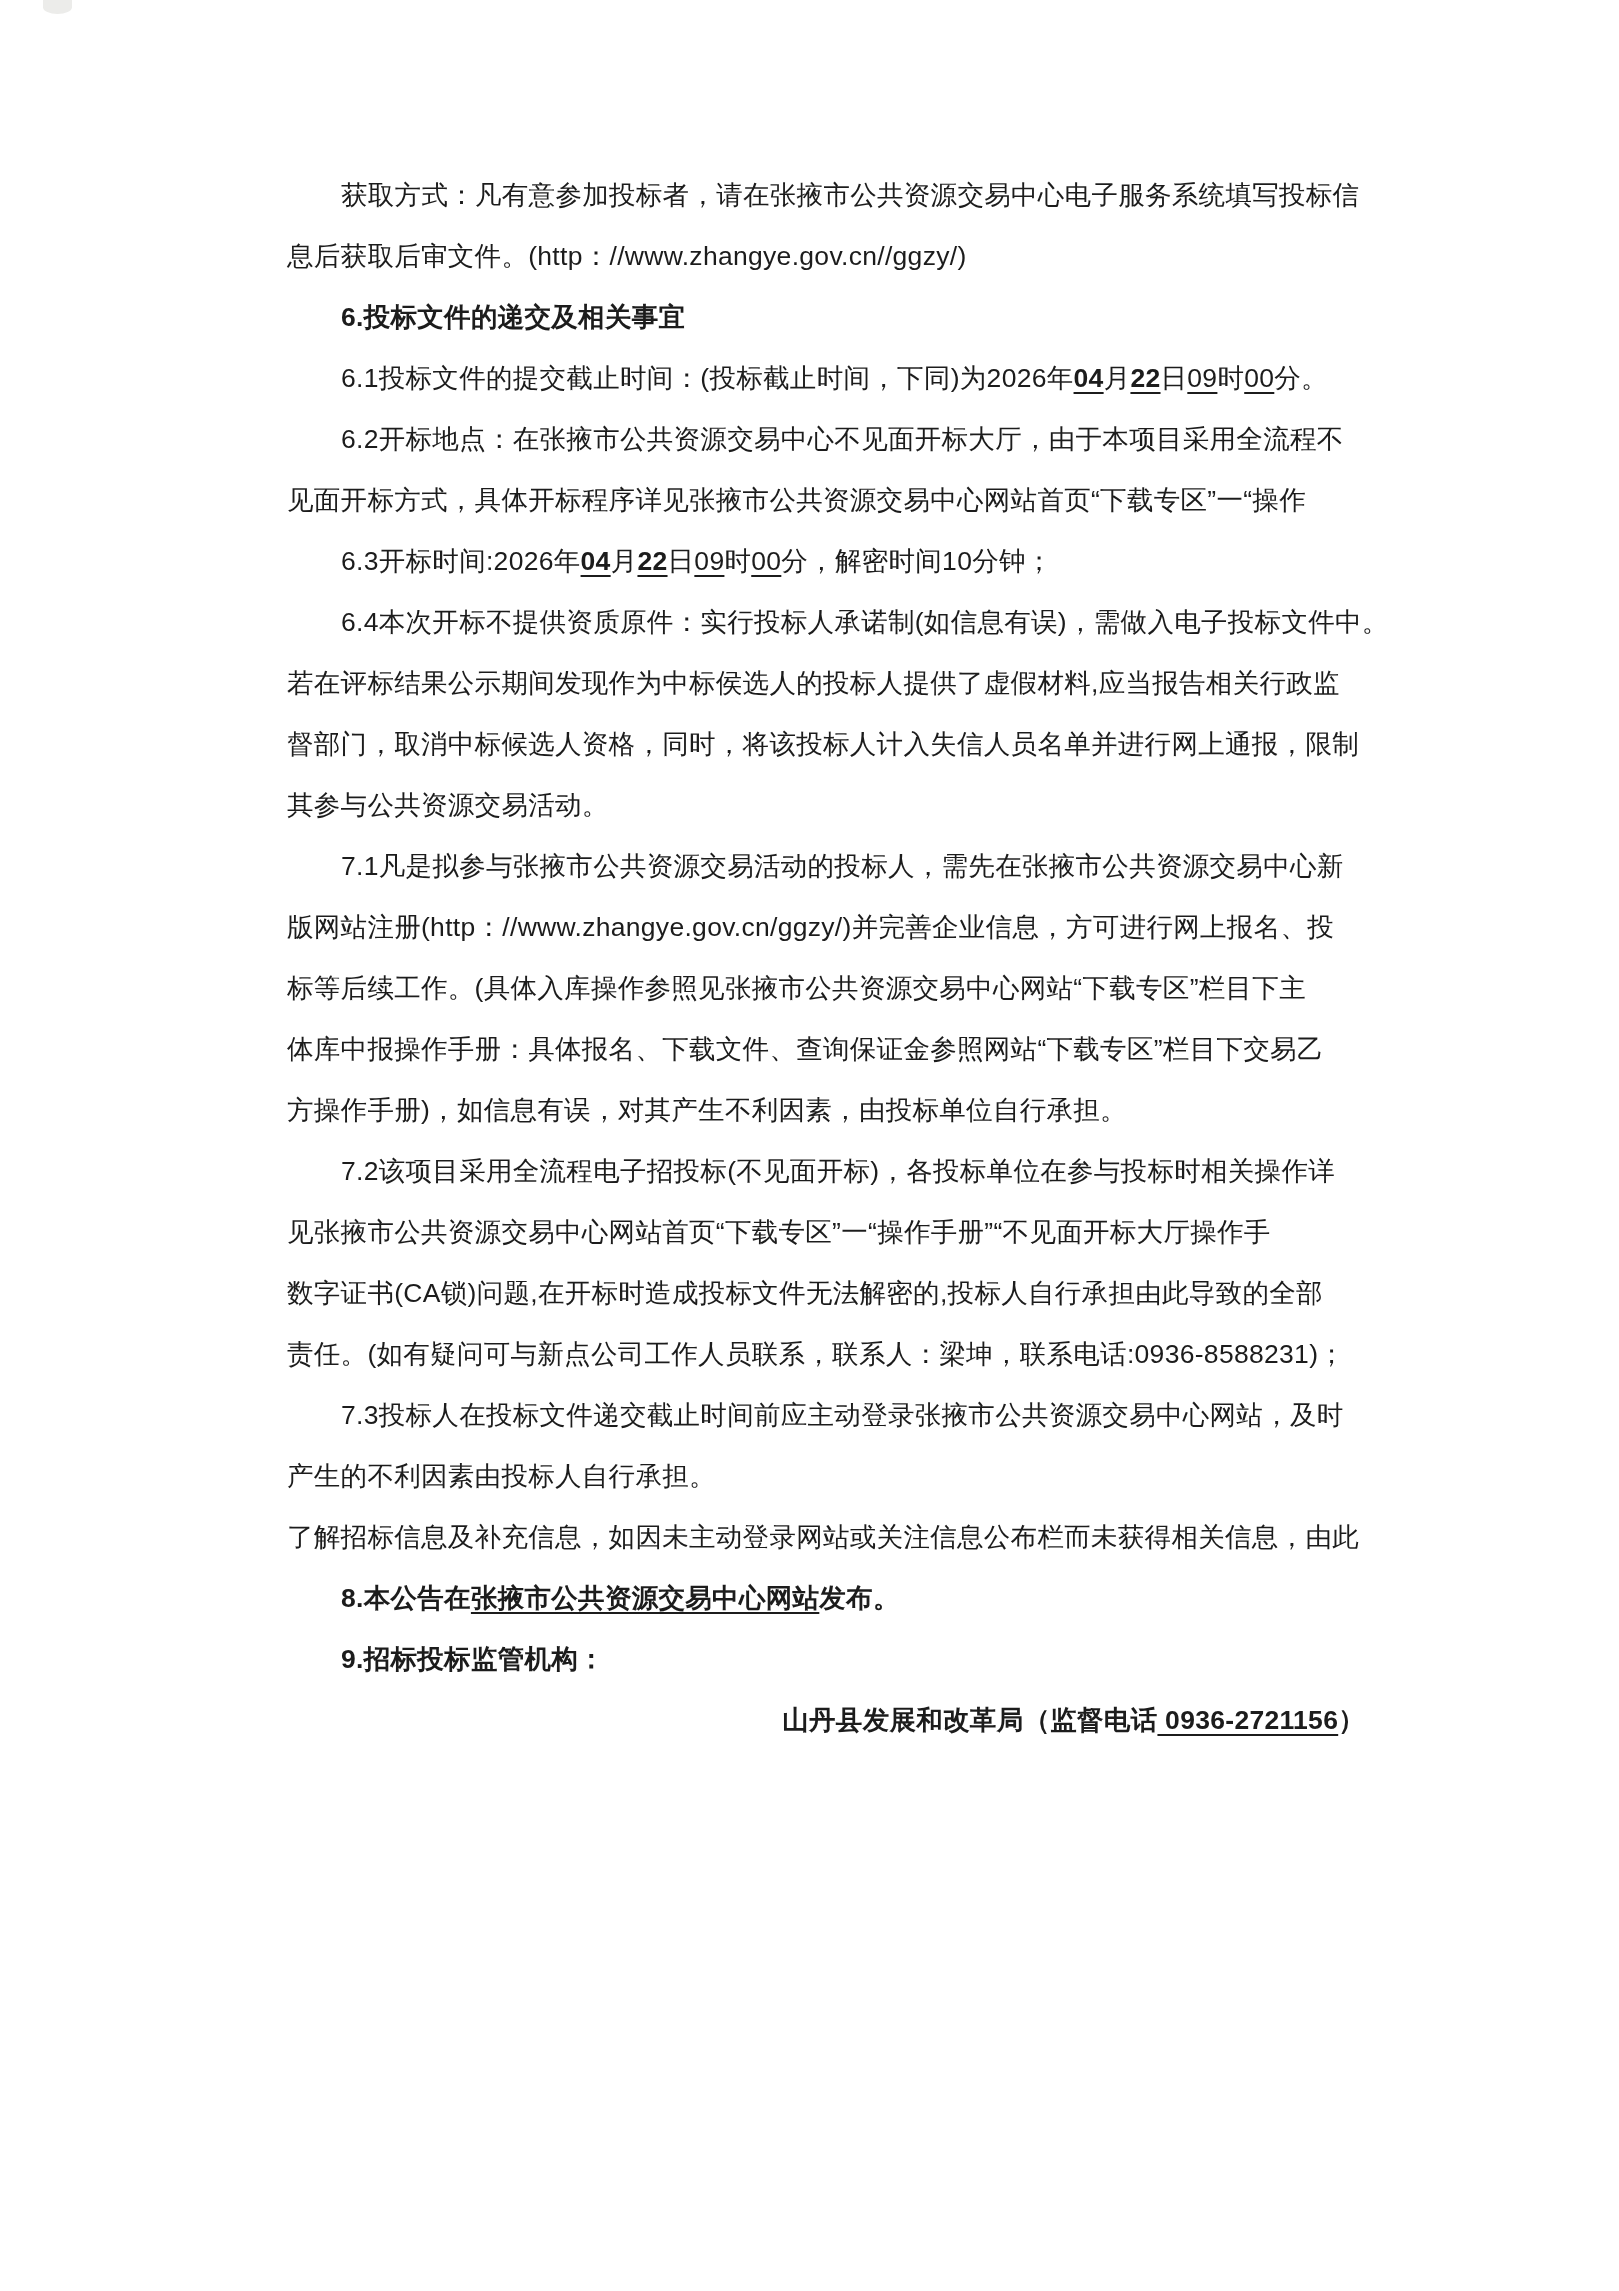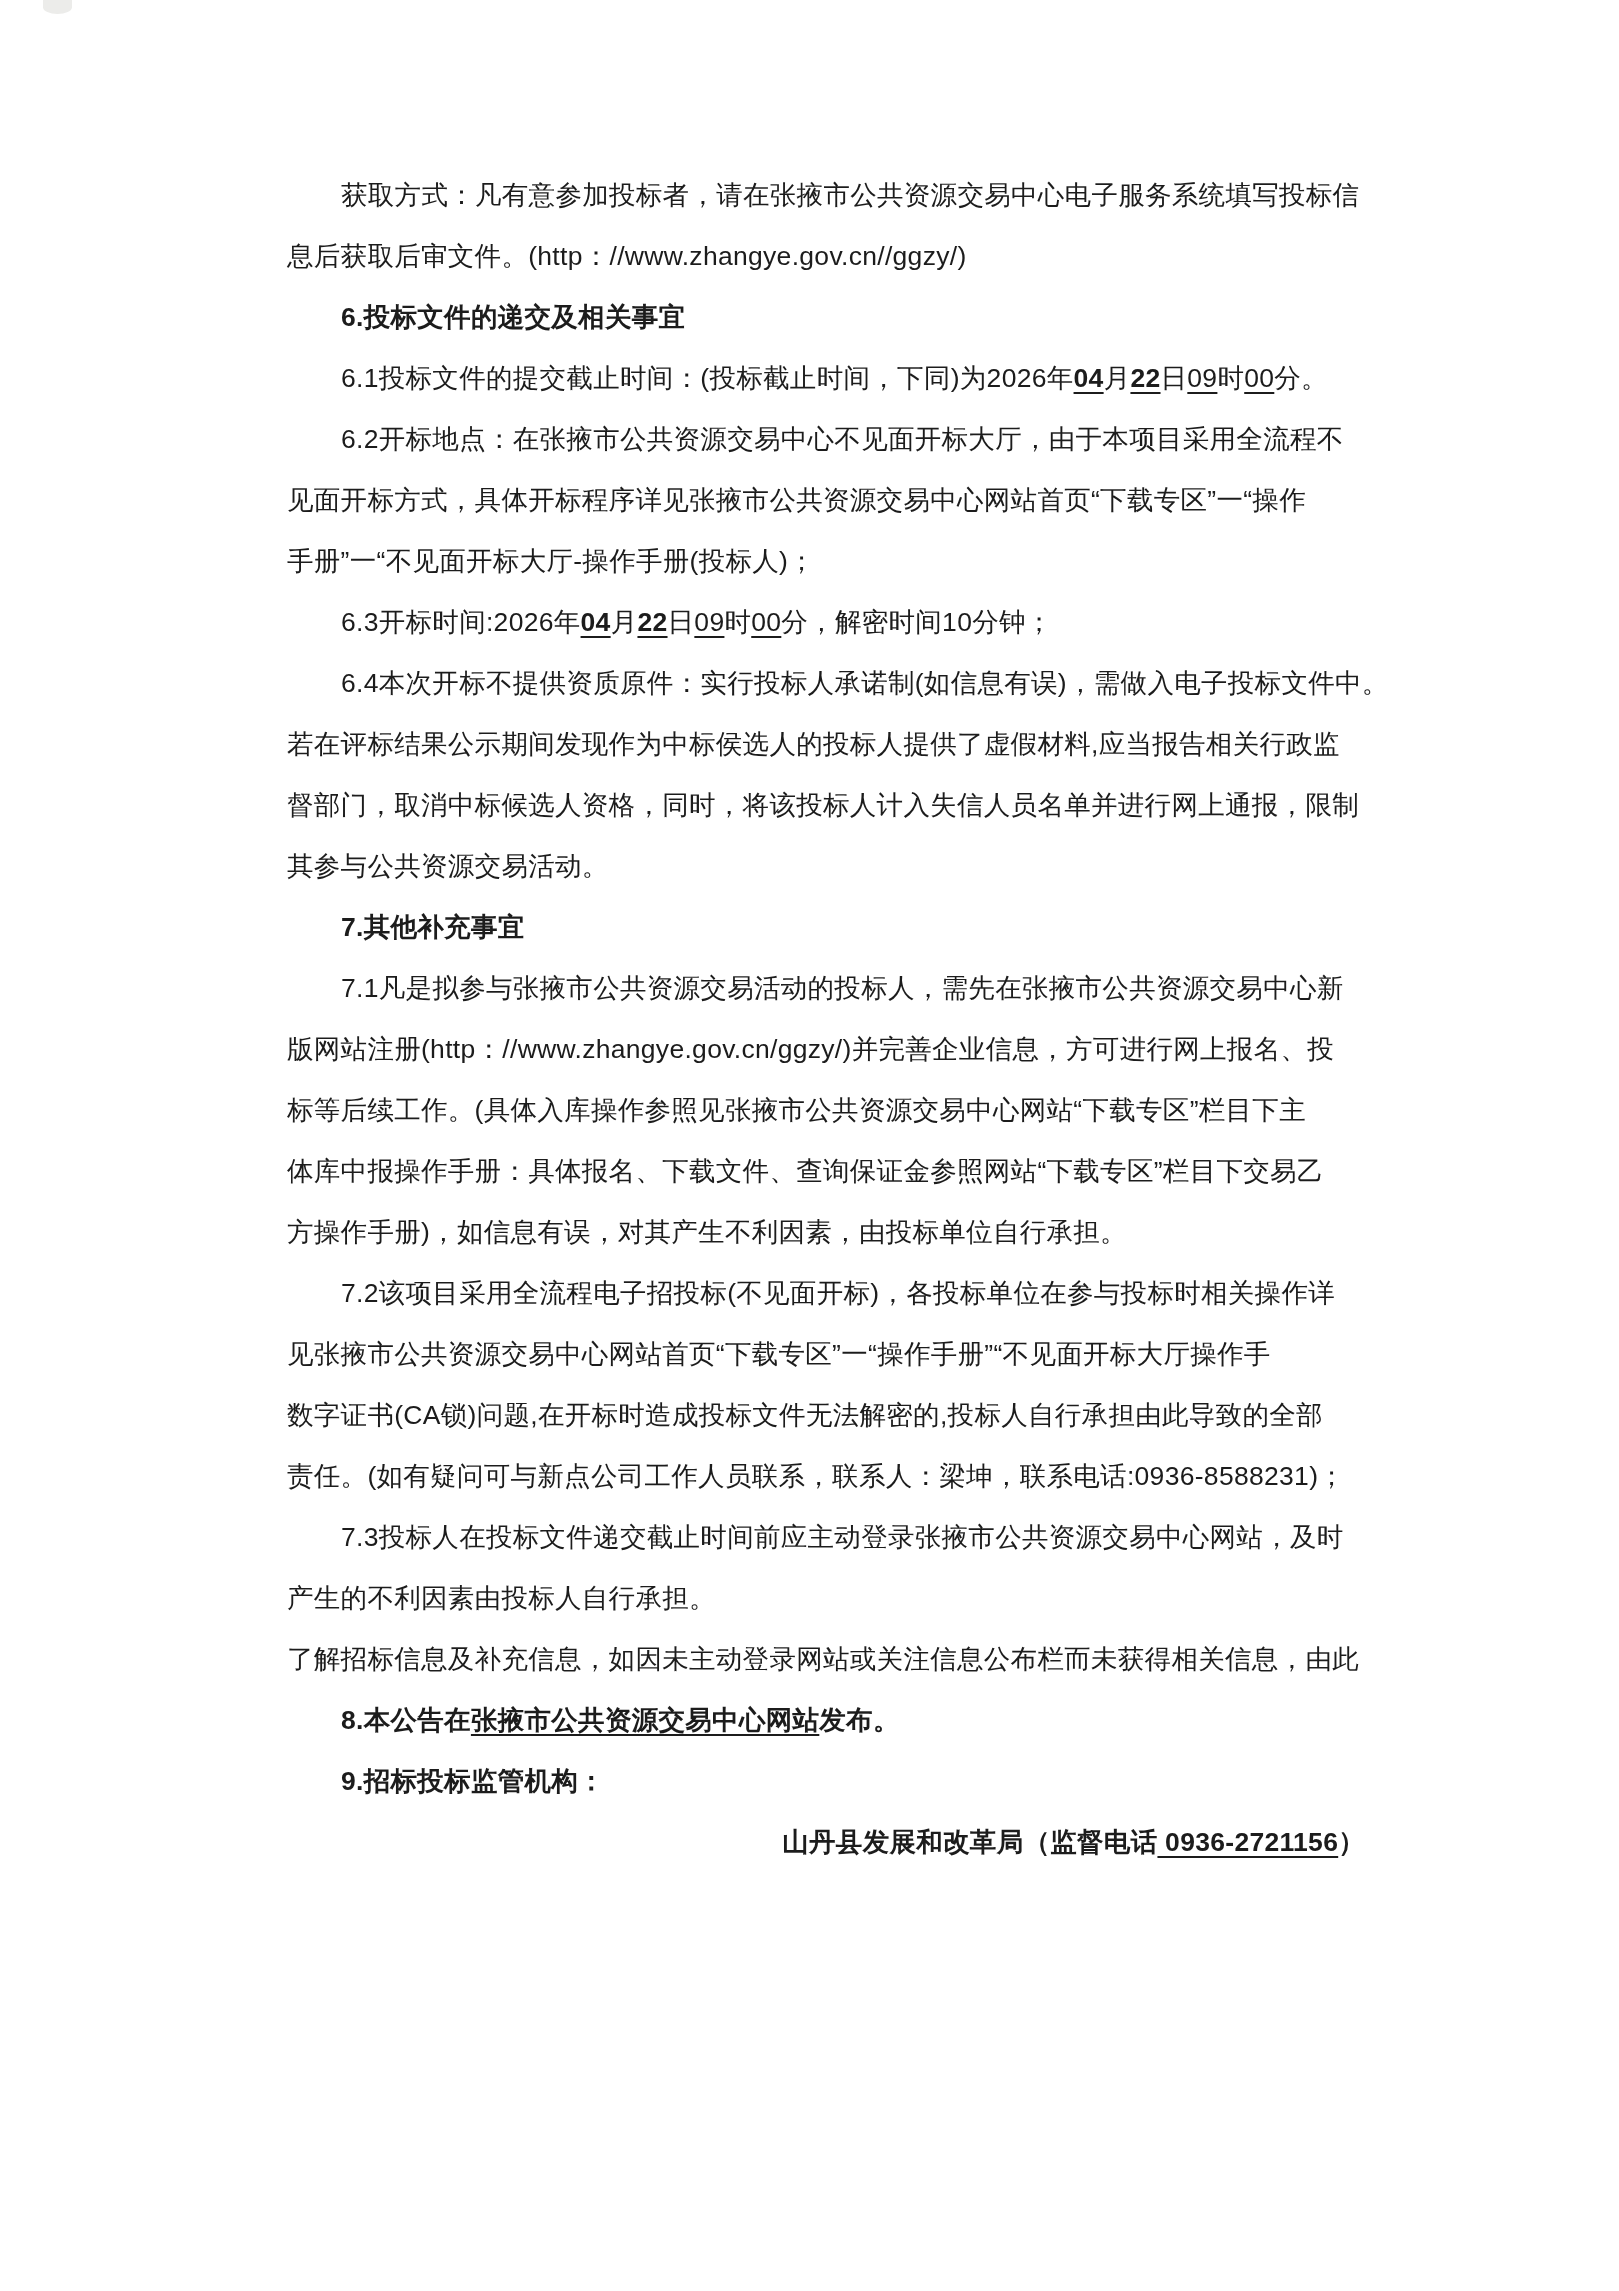--- a/index.html
+++ b/index.html
@@ -52,27 +52,25 @@
 
 <div class="page">
   <div class="smudge"></div>
   <div class="content">
       <div class="line ind2"><span>获取方式：凡有意参加投标者，请在张掖市公共资源交易中心电子服务系统填写投标信</span></div>
       <div class="line"><span>息后获取后审文件。(http：//www.zhangye.gov.cn//ggzy/)</span></div>
       <div class="line ind2 bold"><span>6.投标文件的递交及相关事宜</span></div>
       <div class="line ind2"><span>6.1投标文件的提交截止时间：(投标截止时间，下同)为2026年</span><span class="b u">04</span><span>月</span><span class="b u">22</span><span>日</span><span class="u">09</span><span>时</span><span class="u">00</span><span>分。</span></div>
       <div class="line ind2"><span>6.2开标地点：在张掖市公共资源交易中心不见面开标大厅，由于本项目采用全流程不</span></div>
       <div class="line"><span>见面开标方式，具体开标程序详见张掖市公共资源交易中心网站首页“下载专区”一“操作</span></div>
-      <div class="line"><span>手册”一“不见面开标大厅-操作手册(投标人)；</span></div>
       <div class="line ind2"><span>6.3开标时间:2026年</span><span class="b u">04</span><span>月</span><span class="b u">22</span><span>日</span><span class="u">09</span><span>时</span><span class="u">00</span><span>分，解密时间10分钟；</span></div>
       <div class="line ind2"><span>6.4本次开标不提供资质原件：实行投标人承诺制(如信息有误)，需做入电子投标文件中。</span></div>
       <div class="line"><span>若在评标结果公示期间发现作为中标侯选人的投标人提供了虚假材料,应当报告相关行政监</span></div>
       <div class="line"><span>督部门，取消中标候选人资格，同时，将该投标人计入失信人员名单并进行网上通报，限制</span></div>
       <div class="line"><span>其参与公共资源交易活动。</span></div>
-      <div class="line ind2 bold"><span>7.其他补充事宜</span></div>
       <div class="line ind2"><span>7.1凡是拟参与张掖市公共资源交易活动的投标人，需先在张掖市公共资源交易中心新</span></div>
       <div class="line"><span>版网站注册(http：//www.zhangye.gov.cn/ggzy/)并完善企业信息，方可进行网上报名、投</span></div>
       <div class="line"><span>标等后续工作。(具体入库操作参照见张掖市公共资源交易中心网站“下载专区”栏目下主</span></div>
       <div class="line"><span>体库中报操作手册：具体报名、下载文件、查询保证金参照网站“下载专区”栏目下交易乙</span></div>
       <div class="line"><span>方操作手册)，如信息有误，对其产生不利因素，由投标单位自行承担。</span></div>
       <div class="line ind2"><span>7.2该项目采用全流程电子招投标(不见面开标)，各投标单位在参与投标时相关操作详</span></div>
       <div class="line"><span>见张掖市公共资源交易中心网站首页“下载专区”一“操作手册”“不见面开标大厅操作手</span></div>
       <div class="line"><span>数字证书(CA锁)问题,在开标时造成投标文件无法解密的,投标人自行承担由此导致的全部</span></div>
       <div class="line"><span>责任。(如有疑问可与新点公司工作人员联系，联系人：梁坤，联系电话:0936-8588231)；</span></div>
       <div class="line ind2"><span>7.3投标人在投标文件递交截止时间前应主动登录张掖市公共资源交易中心网站，及时</span></div>

